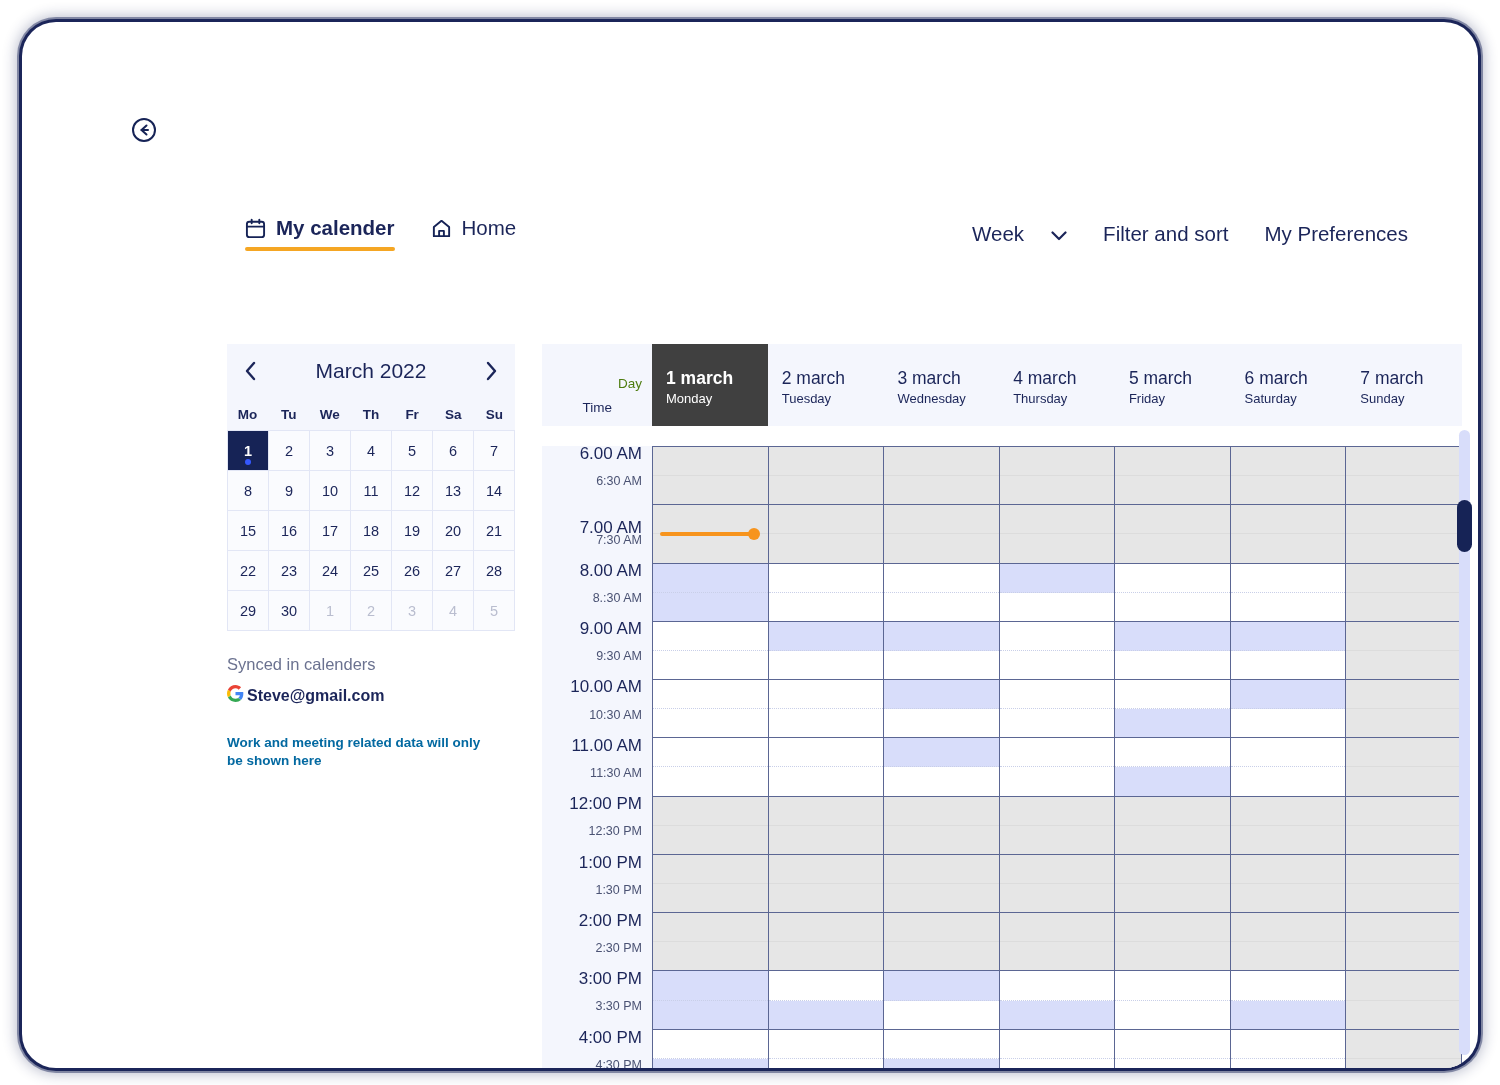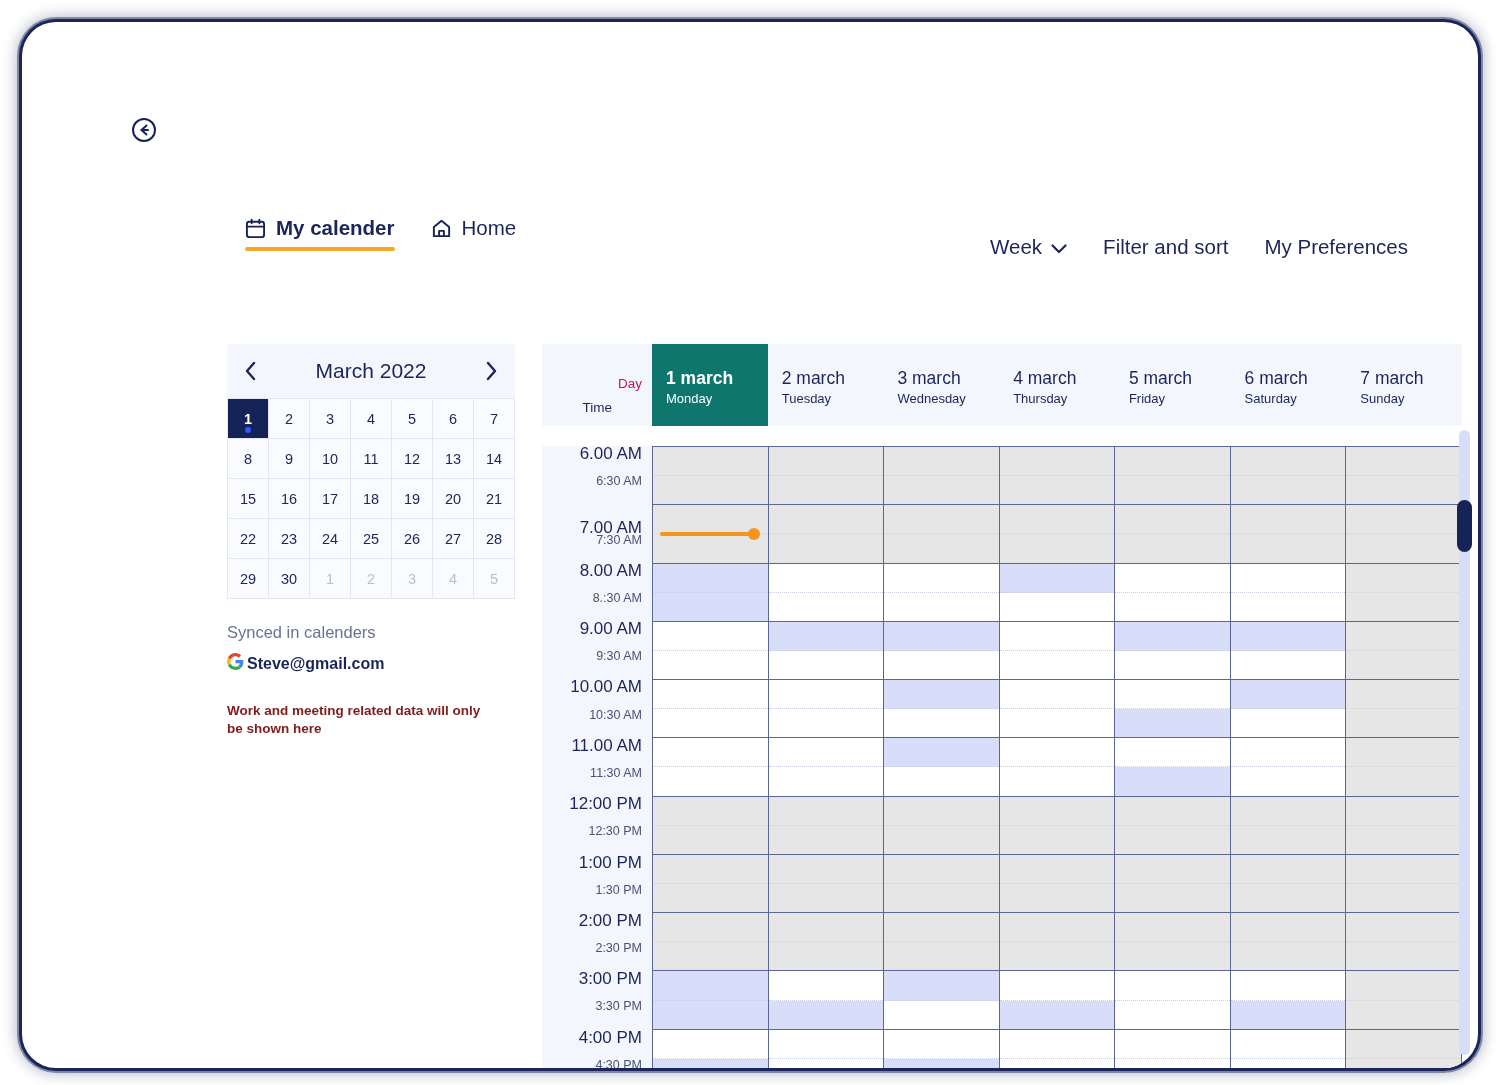--- a/index.html
+++ b/index.html
@@ -65,23 +65,22 @@
     background: #f5a623;
     border-radius: 2px;
   }
   .nav-icon { display: flex; align-items: center; }
 
   .nav-right { position: absolute; right: 70px; top: 4px; display: flex; align-items: center; gap: 36px; }
   .nav-r-item {
     color: #1b2559;
     font-size: 20.5px;
     cursor: pointer;
-    display: flex; align-items: flex-start; gap: 9px;
+    display: flex; align-items: flex-start; gap: 27px;
     white-space: nowrap;
-    margin-top: 13px;
   }
 
   
   #sidebar { position: absolute; left: 205px; top: 322px; width: 288px; }
 
   #minical {
     background: #f4f6fd;
     width: 288px;
     padding: 0;
   }
@@ -153,21 +152,21 @@
     display: flex; align-items: center; justify-content: center; gap: 14px;
     color: #fff;
     font-size: 20.5px;
     cursor: pointer;
     box-shadow: 0 4px 10px rgba(22,35,86,0.22);
   }
 
   #sync-note {
     margin-top: 28px;
     font-size: 13.5px;
-    color: #7f1d1d;
+    color: #0369a1;
     font-weight: bold;
     line-height: 1.3;
     width: 260px;
   }
 
   
   #cal {
     position: absolute;
     left: 520px;
     top: 322px;
@@ -181,32 +180,32 @@
     height: 82px;
     background: #f4f6fd;
   }
   #cal-head .corner {
     width: 110px; flex: none;
     position: relative;
     background: #f4f6fd;
   }
   #cal-head .corner .w-day {
     position: absolute; right: 10px; top: 32px;
-    font-size: 13.5px; color: #be185d;
+    font-size: 13.5px; color: #4d7c0f;
   }
   #cal-head .corner .w-time {
     position: absolute; right: 40px; top: 56px;
     font-size: 13.5px; color: #1b2559;
   }
   .dayhead {
     flex: 1 1 0;
     padding: 24px 0 0 14px;
     background: #f4f6fd;
   }
-  .dayhead.sel { background: #0f766e; }
+  .dayhead.sel { background: #404040; }
   .dayhead .d-date { font-size: 17.5px; color: #1b2559; line-height: 1.15; }
   .dayhead .d-name { font-size: 13px; color: #1b2559; margin-top: 3px; }
   .dayhead.sel .d-date { color: #ffffff; font-weight: bold; }
   .dayhead.sel .d-name { color: #ffffff; }
 
   #cal-body {
     display: flex;
     height: 642px;
     position: relative;
     margin-top: 20px;
@@ -347,20 +346,29 @@
             <path d="M10 2 L3 10 L10 18" fill="none" stroke="#1b2559" stroke-width="2.4" stroke-linecap="round" stroke-linejoin="round"></path>
           </svg>
         </span>
         <span id="mc-title">March 2022</span>
         <span class="mc-arrow">
           <svg width="13" height="20" viewBox="0 0 13 20">
             <path d="M3 2 L10 10 L3 18" fill="none" stroke="#1b2559" stroke-width="2.4" stroke-linecap="round" stroke-linejoin="round"></path>
           </svg>
         </span>
       </div>
+      <div id="mc-dows">
+          <div>Mo</div>
+          <div>Tu</div>
+          <div>We</div>
+          <div>Th</div>
+          <div>Fr</div>
+          <div>Sa</div>
+          <div>Su</div>
+        </div>
       <div id="mc-grid">
           <div class="mc-cell sel">
             <span>1</span>
             <span class="dot"></span>
           </div>
           <div class="mc-cell">
             <span>2</span>
           </div>
           <div class="mc-cell">
             <span>3</span>

